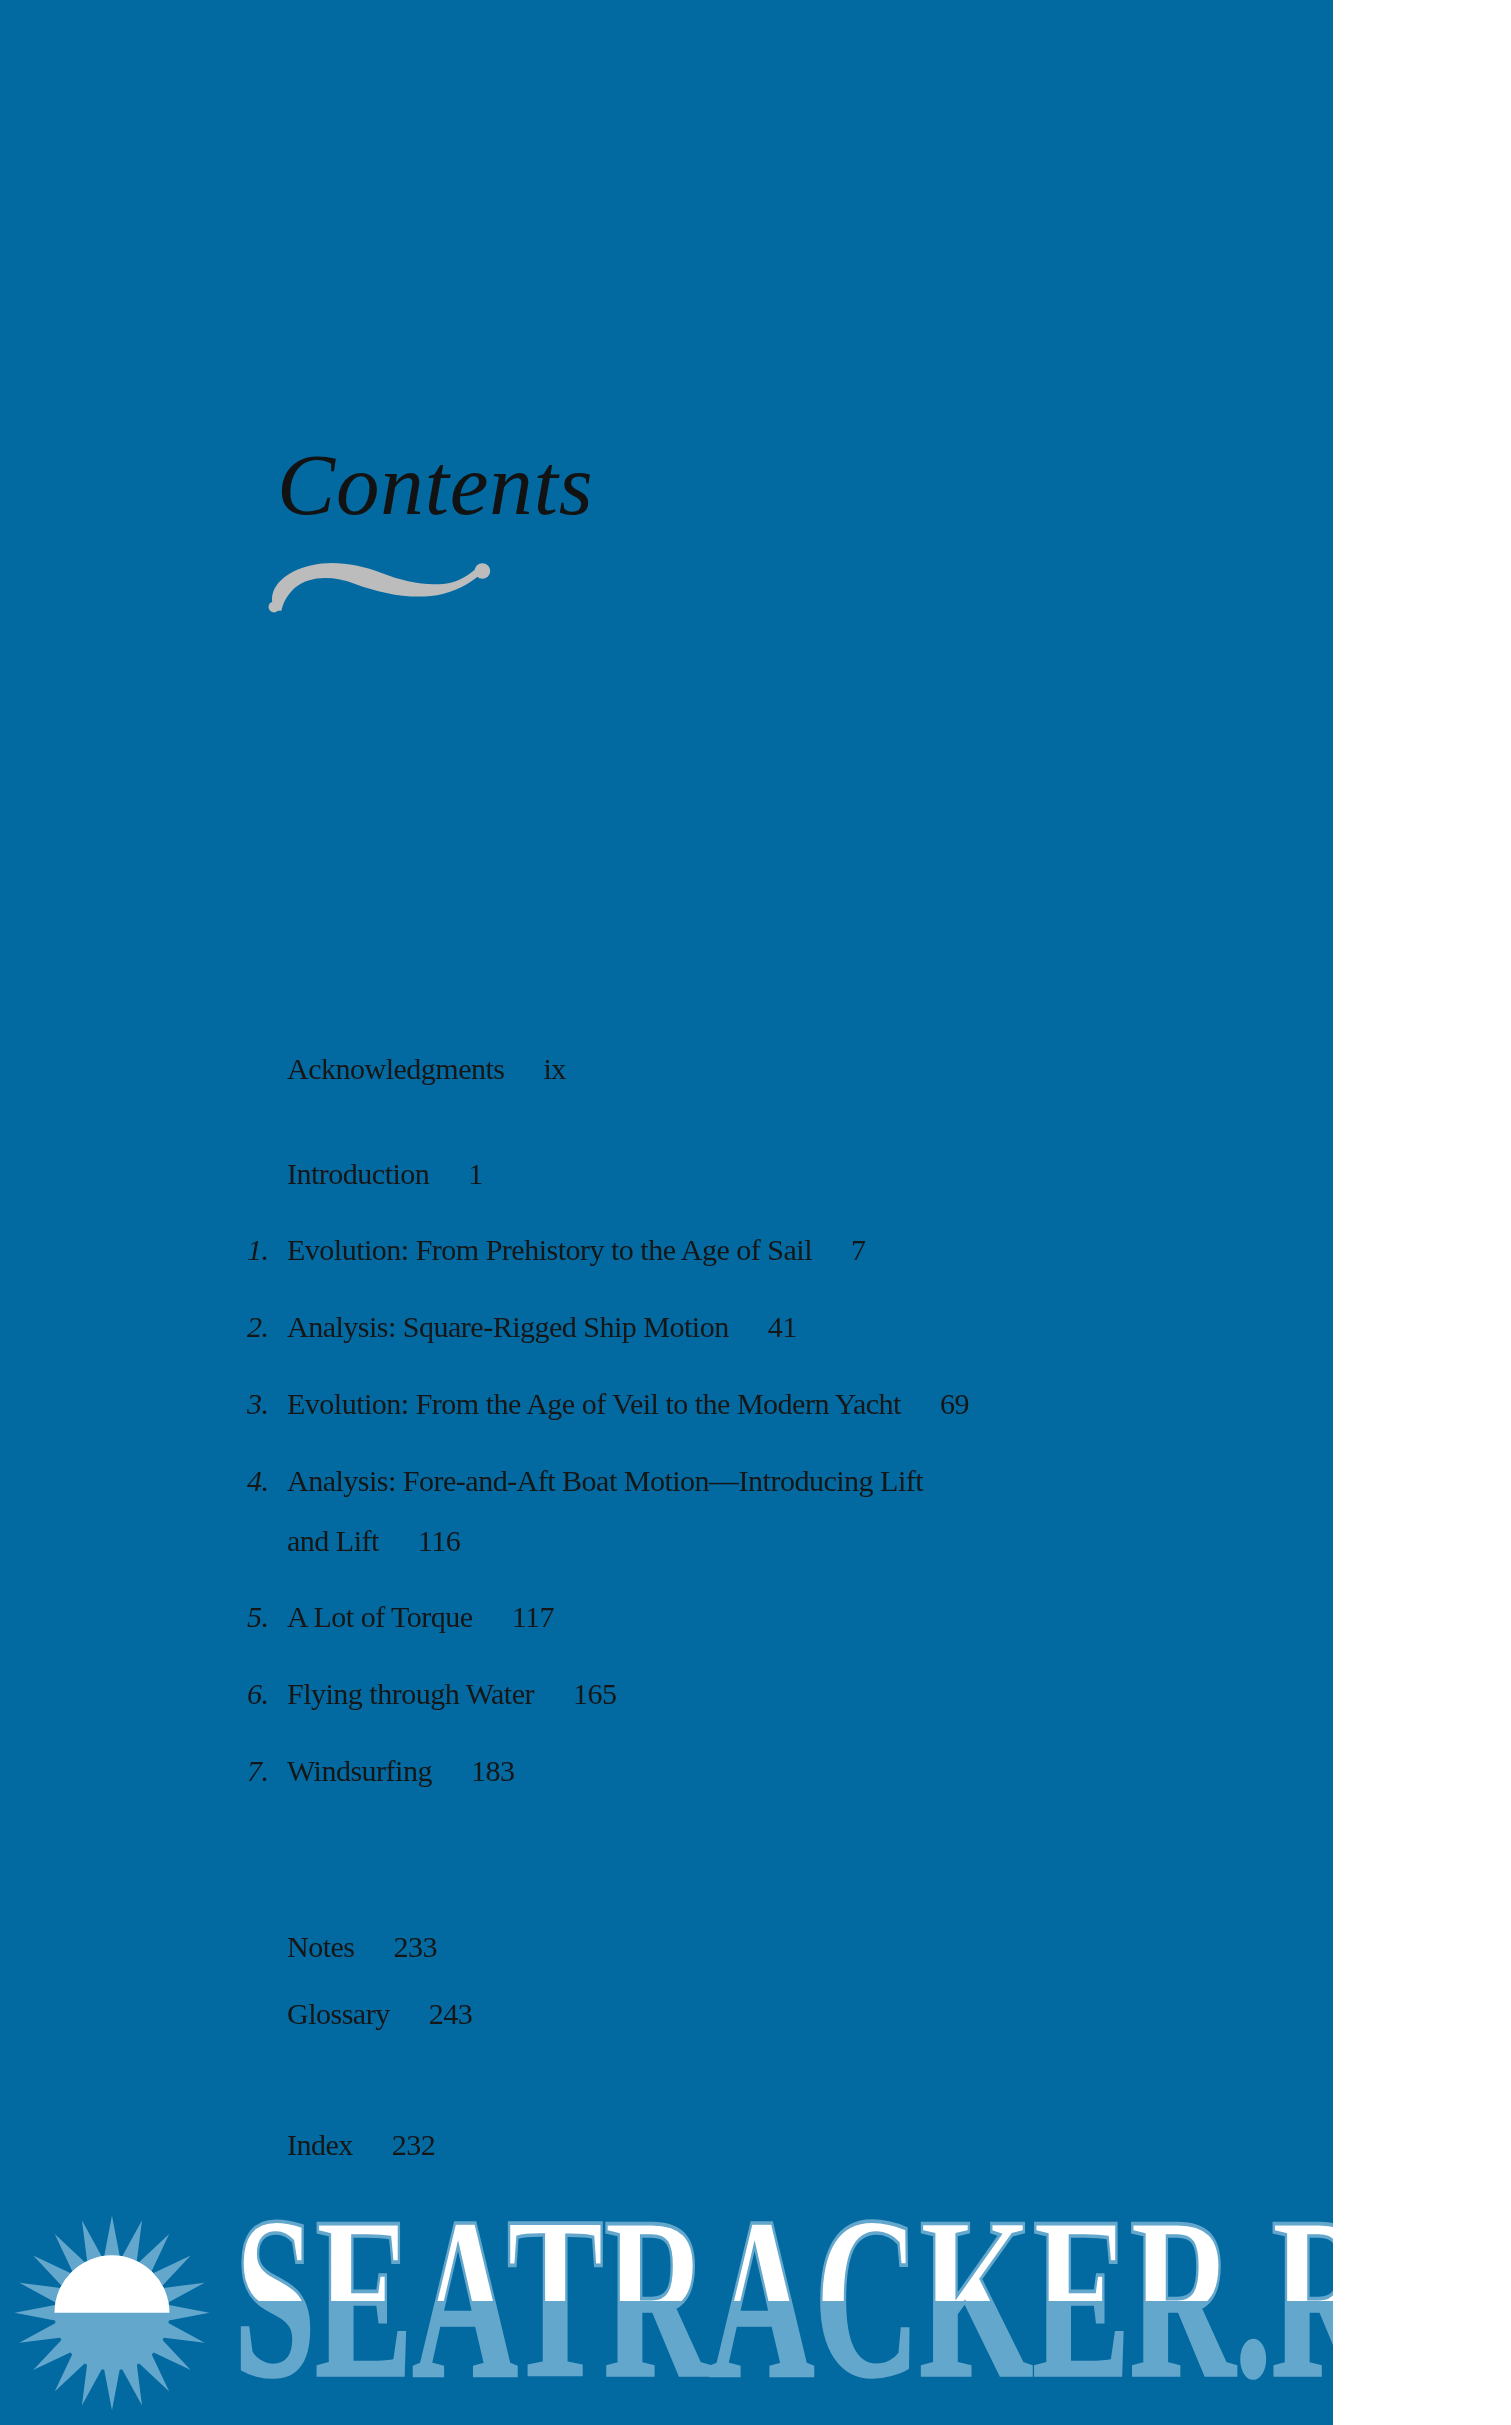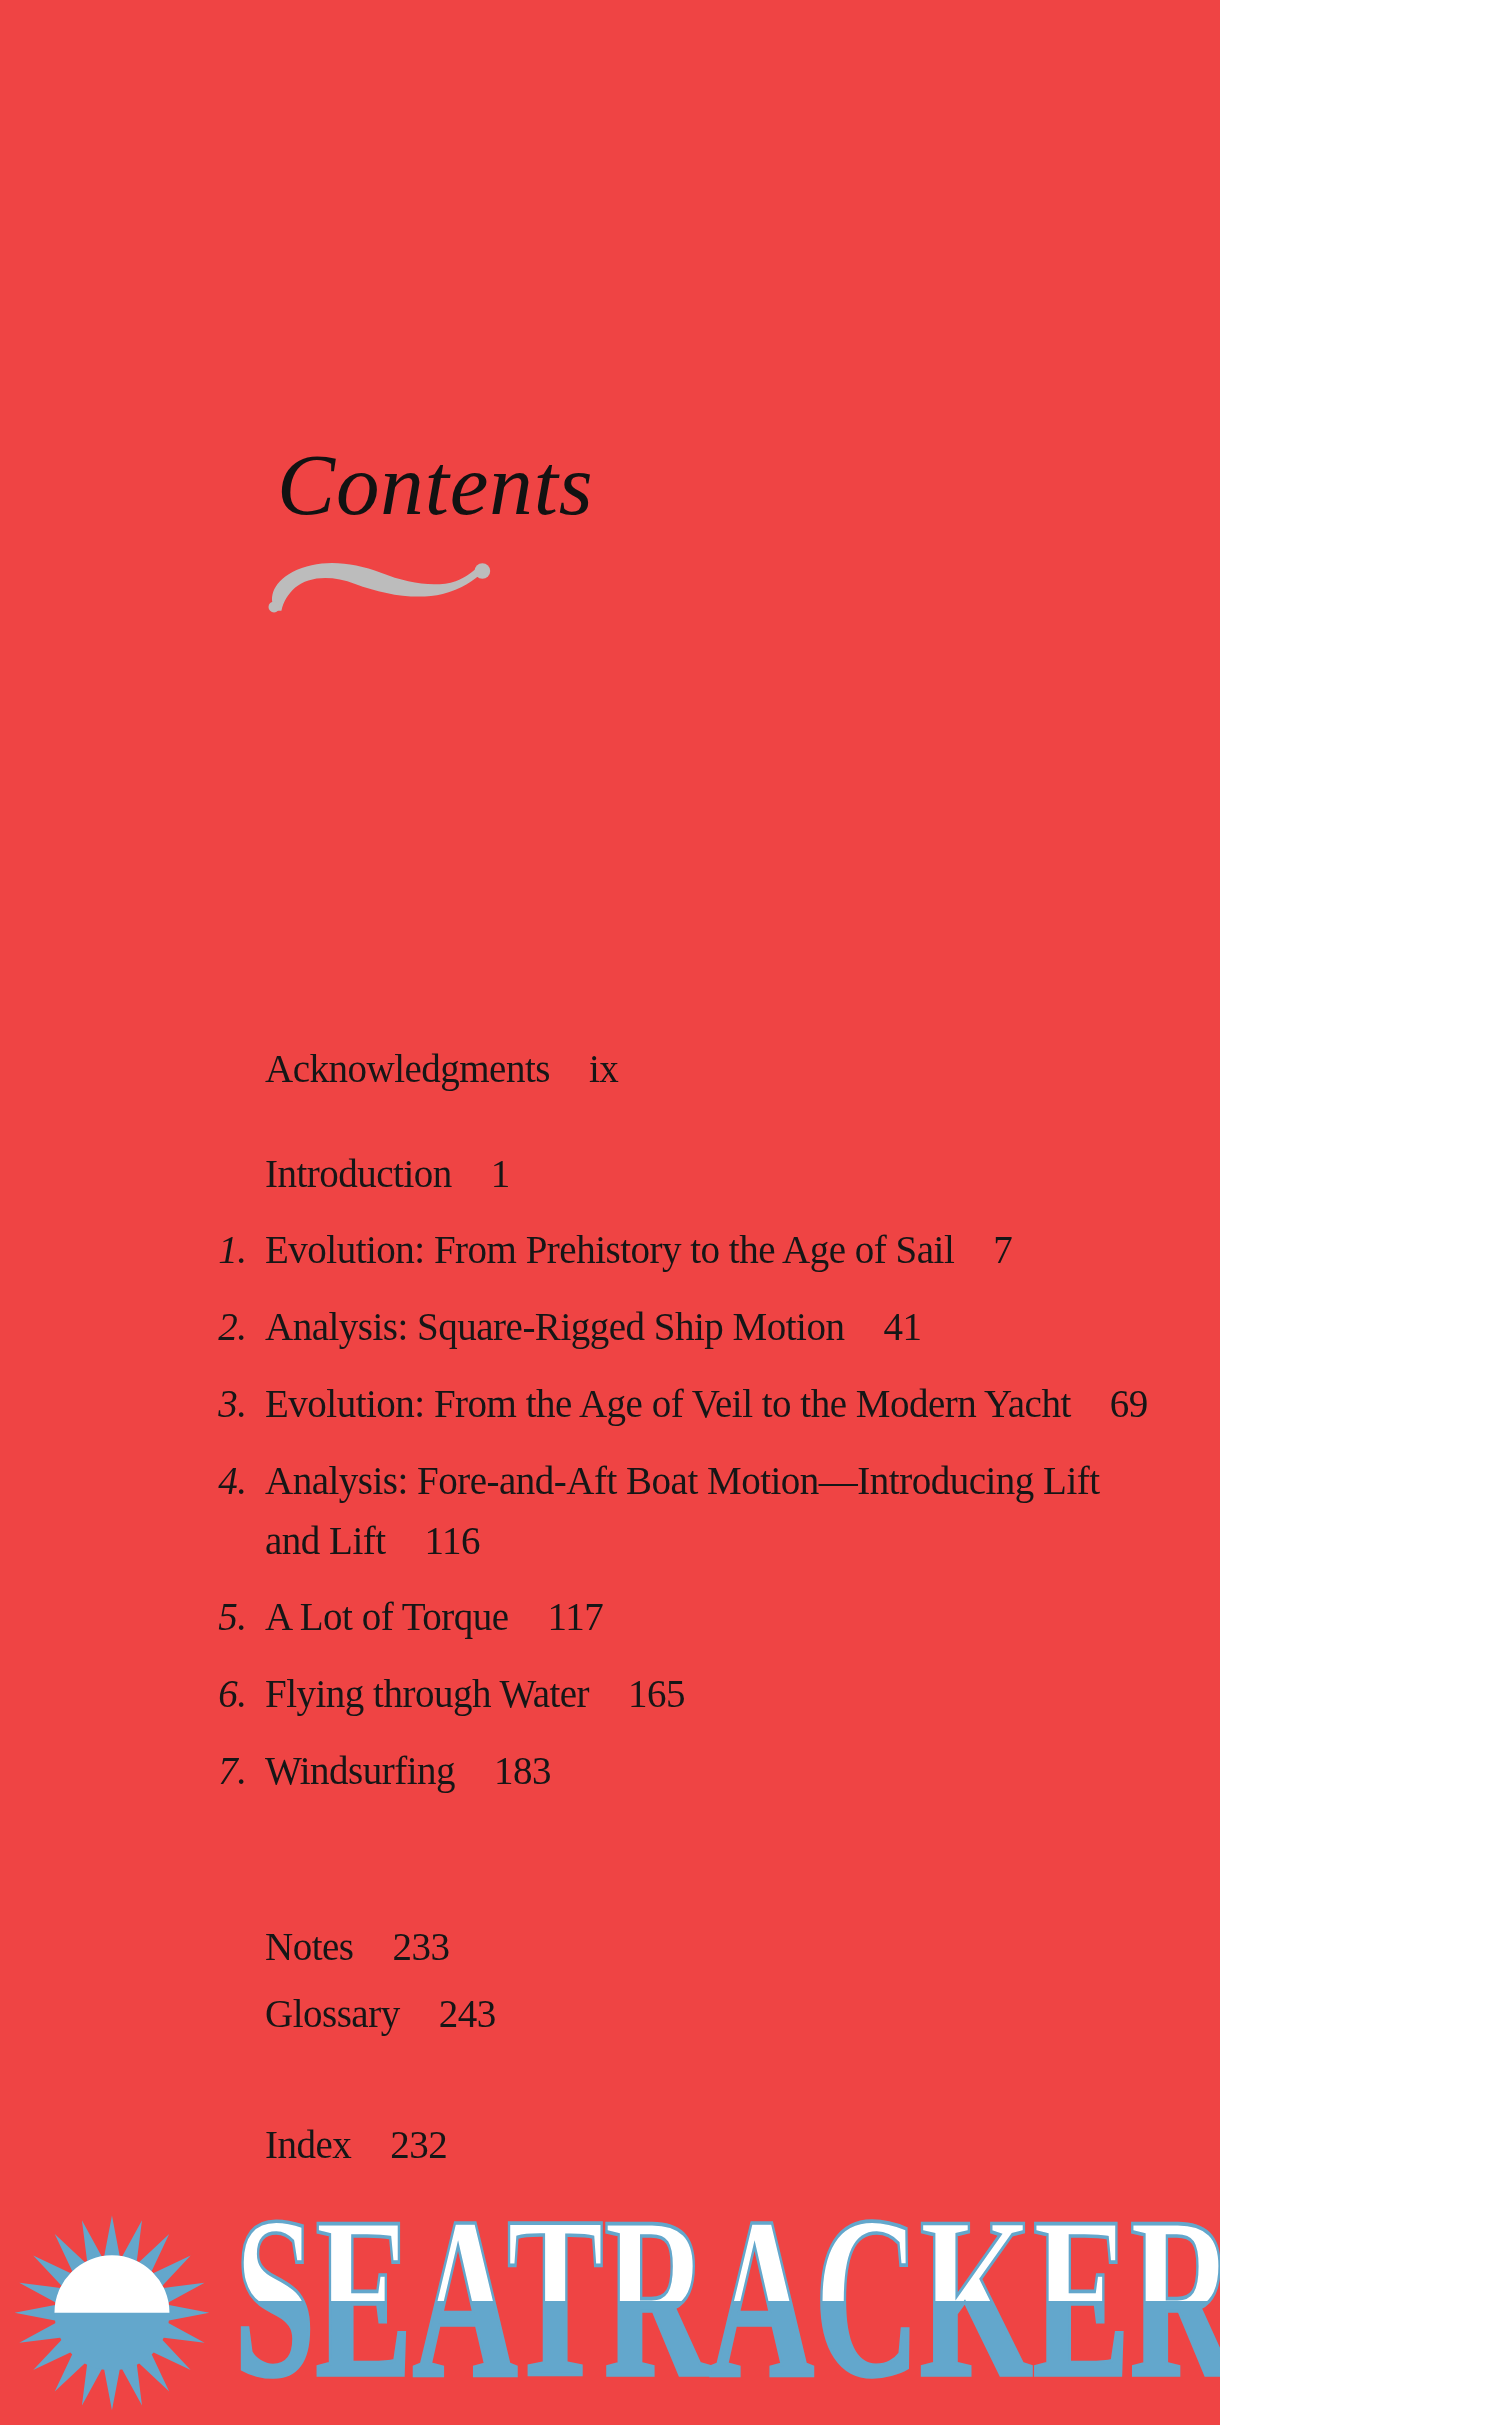--- a/index.html
+++ b/index.html
@@ -1,41 +1,41 @@
 <!DOCTYPE html>
 <html style="font-size:15px"><head>
 <meta charset="utf-8">
 <style>
   html,body { margin:0; padding:0; background:#ffffff; }
   .page {
     position:relative;
-    width:1220px;
+    width:1333px;
     height:2426px;
-    background:#ef4444;
+    background:#0369a1;
     font-family:"Liberation Serif","DejaVu Serif",serif;
     color:#161616;
     overflow:hidden;
   }
   .title {
     position:absolute;
     left:277px;
     top:434px;
     margin:0;
     font-size:87px;
     font-weight:400;
     font-style:italic;
     letter-spacing:0.9px;
     color:#121212;
   }
   .swash { position:absolute; left:264px; top:559px; }
   .toc { position:absolute; left:0; top:0; width:100%; height:100%; }
   .row {
     position:absolute;
-    left:265px;
-    font-size:39px;
+    left:287px;
+    font-size:30px;
     line-height:52px;
     white-space:nowrap;
     letter-spacing:-0.5px;
   }
   .num {
     position:absolute;
     right:100%;
     margin-right:18.6px;
     font-style:italic;
   }

